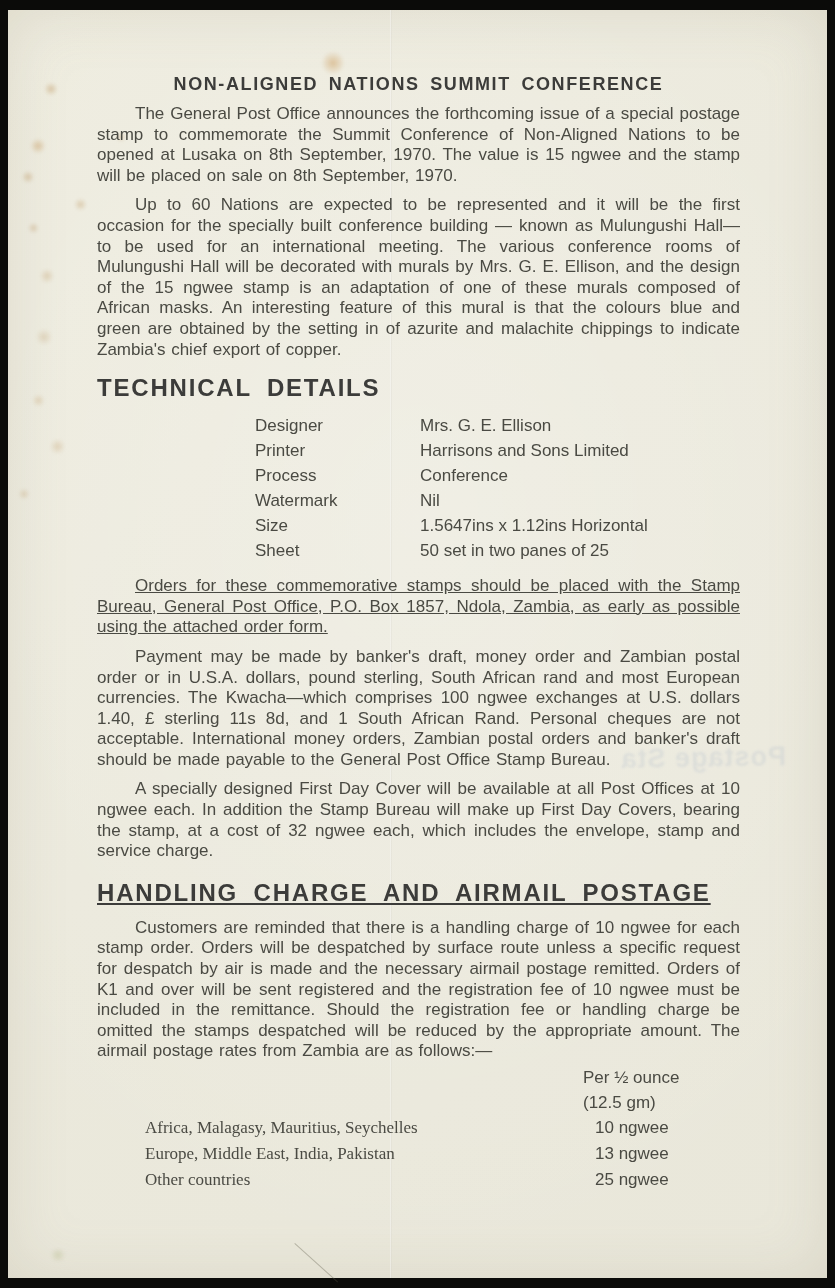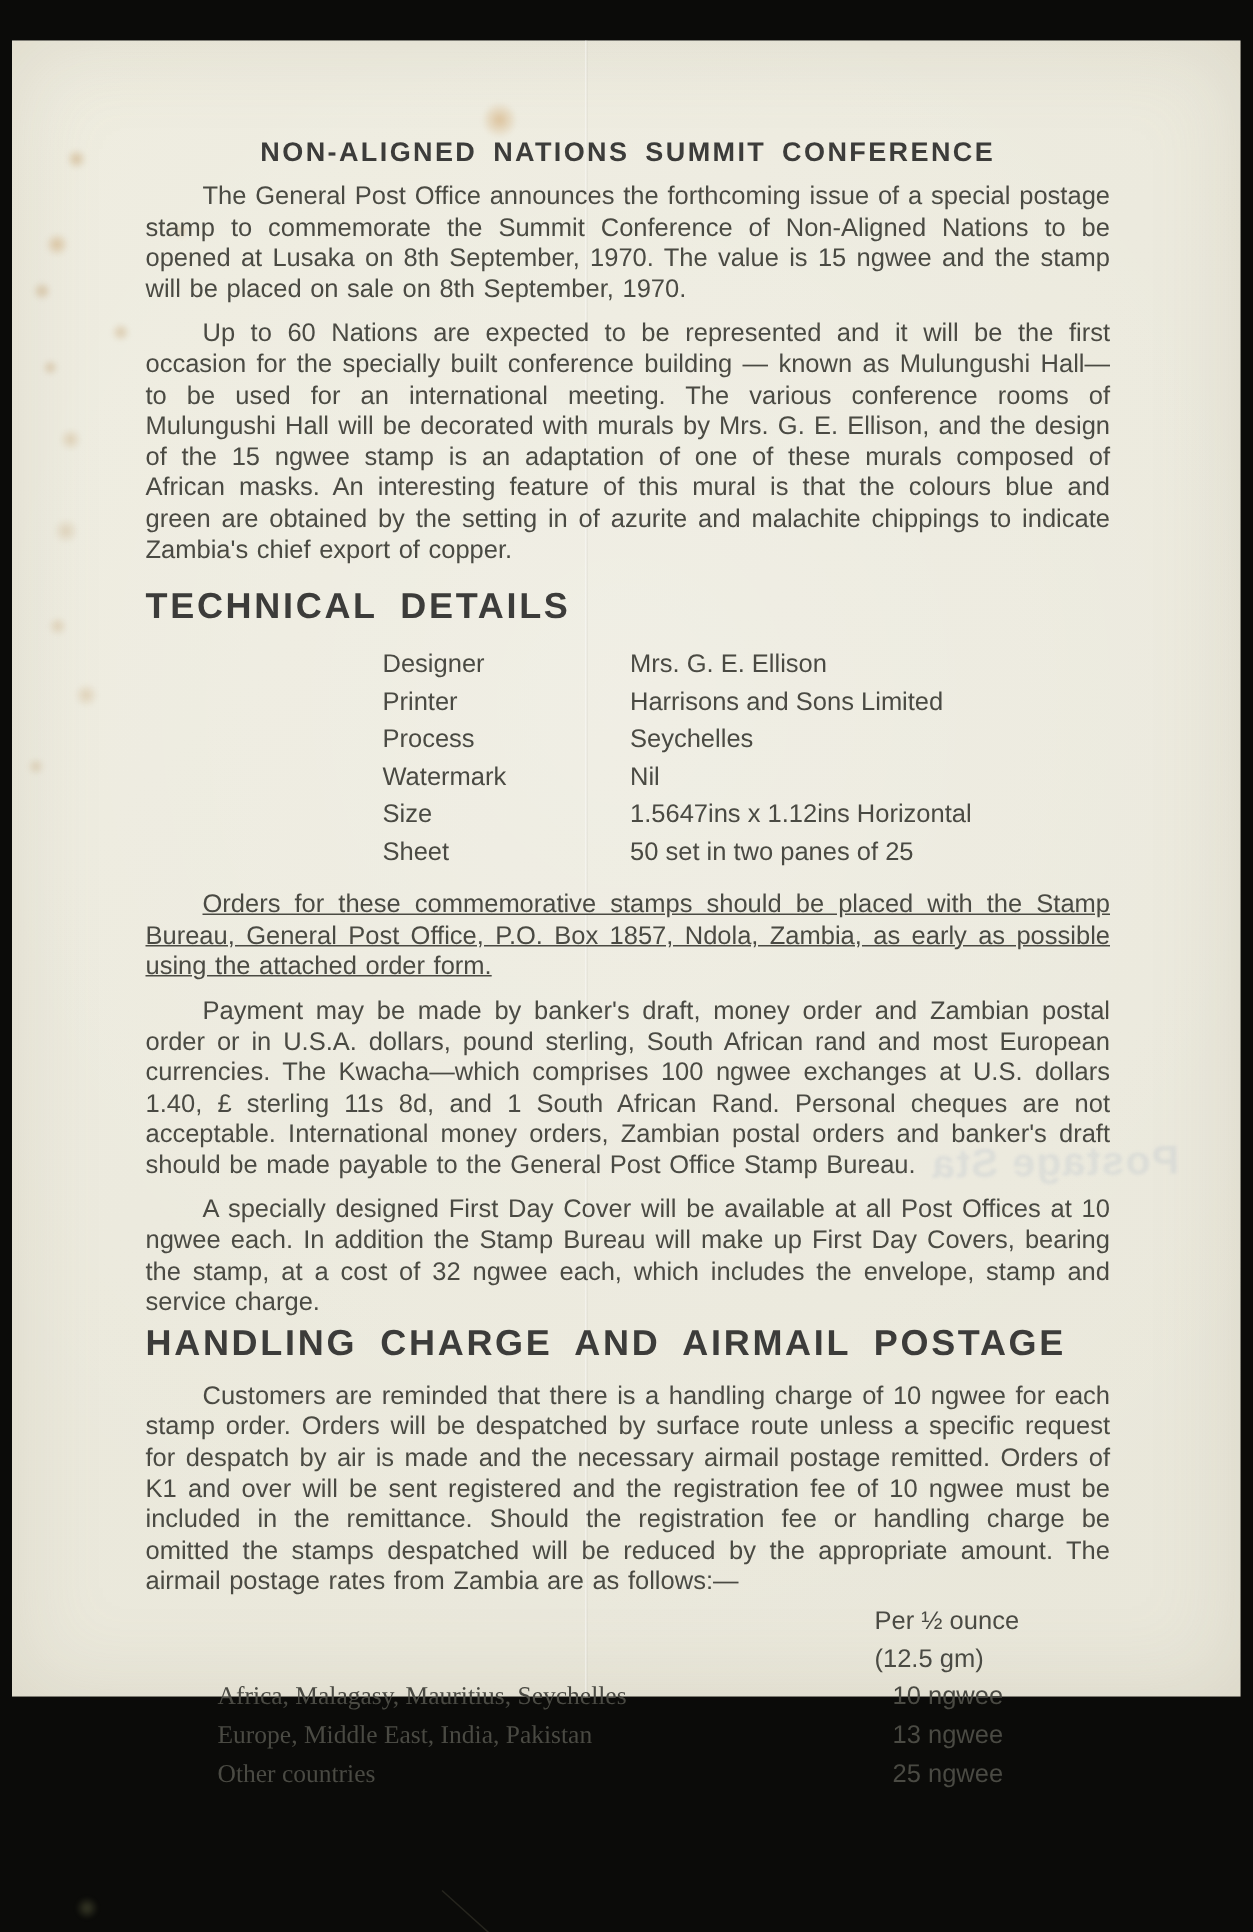--- a/index.html
+++ b/index.html
@@ -5,21 +5,21 @@
   html,body{margin:0;padding:0;}
   body{
     width:835px;height:1288px;
     background:#0b0b09;
     position:relative;
     overflow:hidden;
     font-family:"Liberation Sans","DejaVu Sans",sans-serif;
   }
   .page{
     position:absolute;
-    left:8px;top:27px;width:819px;height:1104px;
+    left:8px;top:10px;width:819px;height:1268px;
     background:
       radial-gradient(ellipse 120% 100% at 50% 40%, rgba(255,255,255,0.25), rgba(0,0,0,0) 60%),
       linear-gradient(135deg,#eeecdf 0%,#ebe9dc 45%,#e9e7da 100%);
     box-shadow:inset 0 0 60px rgba(150,140,110,0.18);
   }
   .content{
     position:relative;
     padding:64px 87px 0 89px;
     color:#4a4a43;
   }
@@ -118,41 +118,41 @@
       <div class="tech-row">
         <span class="tech-label">Designer</span>
         <span class="tech-value">Mrs. G. E. Ellison</span>
       </div>
       <div class="tech-row">
         <span class="tech-label">Printer</span>
         <span class="tech-value">Harrisons and Sons Limited</span>
       </div>
       <div class="tech-row">
         <span class="tech-label">Process</span>
-        <span class="tech-value">Seychelles</span>
+        <span class="tech-value">Conference</span>
       </div>
       <div class="tech-row">
         <span class="tech-label">Watermark</span>
         <span class="tech-value">Nil</span>
       </div>
       <div class="tech-row">
         <span class="tech-label">Size</span>
         <span class="tech-value">1.5647ins x 1.12ins Horizontal</span>
       </div>
       <div class="tech-row">
         <span class="tech-label">Sheet</span>
         <span class="tech-value">50 set in two panes of 25</span>
       </div>
     </div>
 
     <p class="body-para" style="margin-top:13px;text-decoration:underline;">Orders for these commemorative stamps should be placed with the Stamp Bureau, General Post Office, P.O. Box 1857, Ndola, Zambia, as early as possible using the attached order form.</p>
     <p class="body-para">Payment may be made by banker's draft, money order and Zambian postal order or in U.S.A. dollars, pound sterling, South African rand and most European currencies. The Kwacha—which comprises 100 ngwee exchanges at U.S. dollars 1.40, £ sterling 11s 8d, and 1 South African Rand. Personal cheques are not acceptable. International money orders, Zambian postal orders and banker's draft should be made payable to the General Post Office Stamp Bureau.</p>
     <p class="body-para">A specially designed First Day Cover will be available at all Post Offices at 10 ngwee each. In addition the Stamp Bureau will make up First Day Covers, bearing the stamp, at a cost of 32 ngwee each, which includes the envelope, stamp and service charge.</p>
 
-    <h2 class="section-heading" style="margin-top:3px;">HANDLING CHARGE AND AIRMAIL POSTAGE</h2>
+    <h2 class="section-heading" style="margin-top:17px;text-decoration:underline;">HANDLING CHARGE AND AIRMAIL POSTAGE</h2>
 
     <p class="body-para" style="margin-top:11px;">Customers are reminded that there is a handling charge of 10 ngwee for each stamp order. Orders will be despatched by surface route unless a specific request for despatch by air is made and the necessary airmail postage remitted. Orders of K1 and over will be sent registered and the registration fee of 10 ngwee must be included in the remittance. Should the registration fee or handling charge be omitted the stamps despatched will be reduced by the appropriate amount. The airmail postage rates from Zambia are as follows:—</p>
 
     <div class="rates">
       <div class="rate-head">Per ½ ounce</div>
       <div class="rate-head">(12.5 gm)</div>
       <div class="rate-row">
         <span class="rate-route">Africa, Malagasy, Mauritius, Seychelles</span>
         <span class="rate-value">10 ngwee</span>
       </div>

